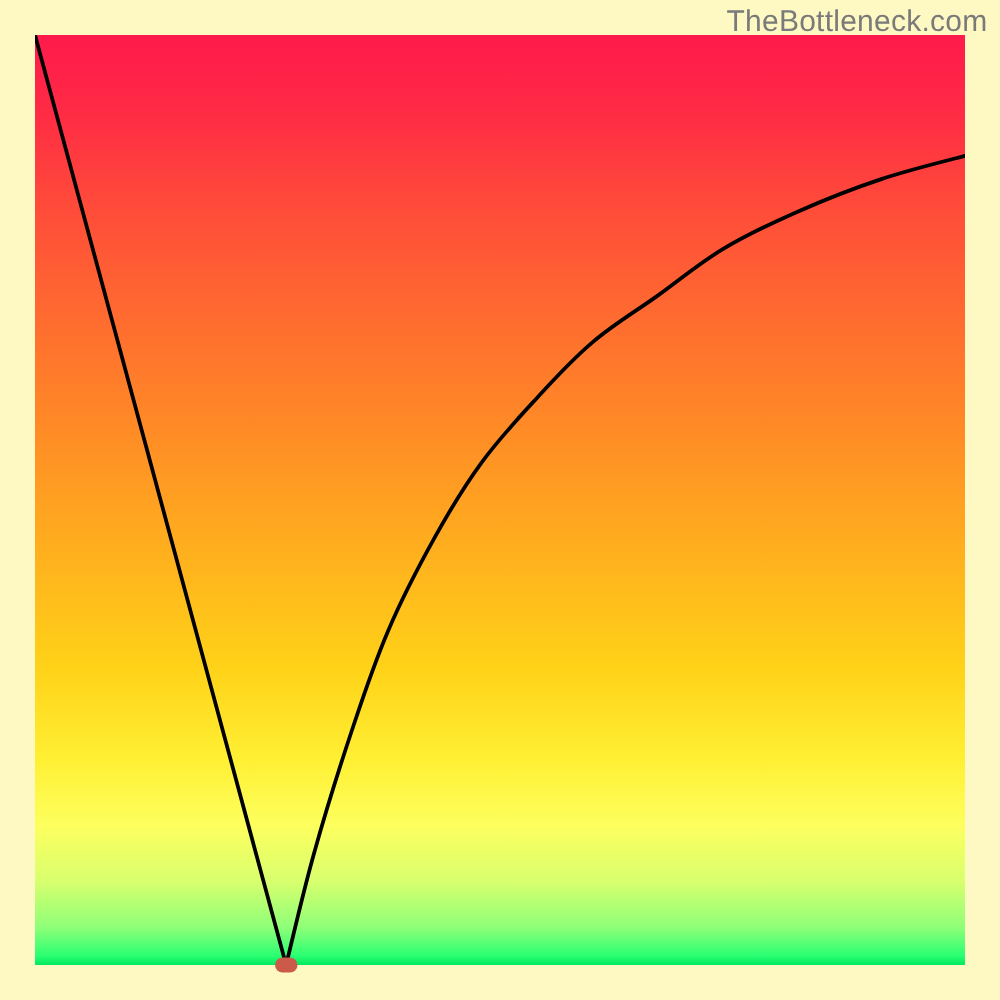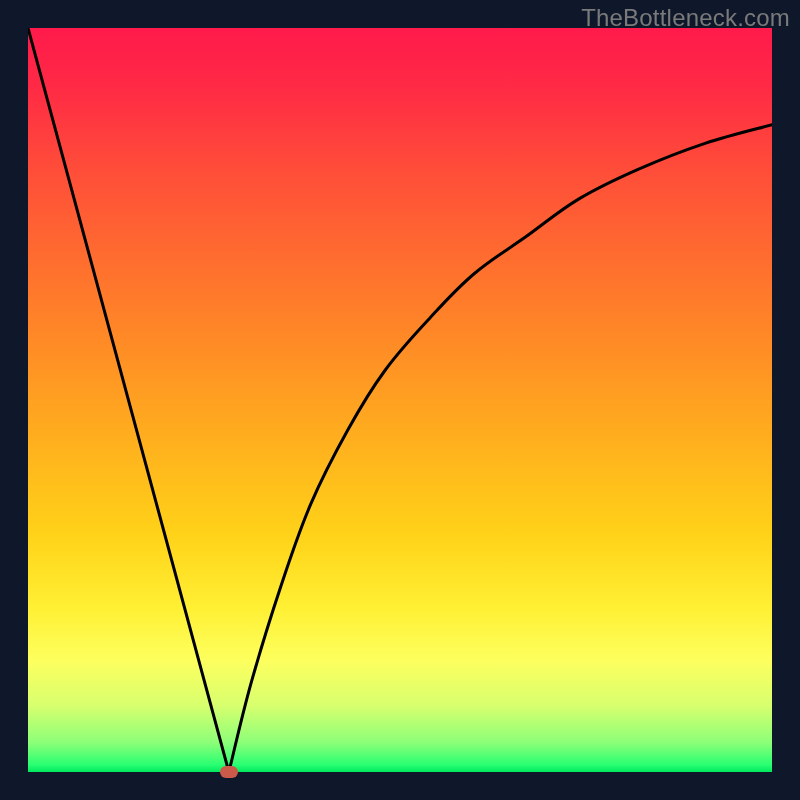--- a/index.html
+++ b/index.html
@@ -8,21 +8,21 @@
     width: 800px;
     height: 800px;
     background: #000;
     overflow: hidden;
     font-family: Arial, Helvetica, sans-serif;
   }
   .frame {
     position: relative;
     width: 800px;
     height: 800px;
-    background: #0f172a;
+    background: #fef9c3;
   }
   .plot-area {
     position: absolute;
     left: 28px;
     top: 28px;
     width: 744px;
     height: 744px;
     background: linear-gradient(to bottom,
       #ff1a4b 0%,
       #ff2a45 8%,

